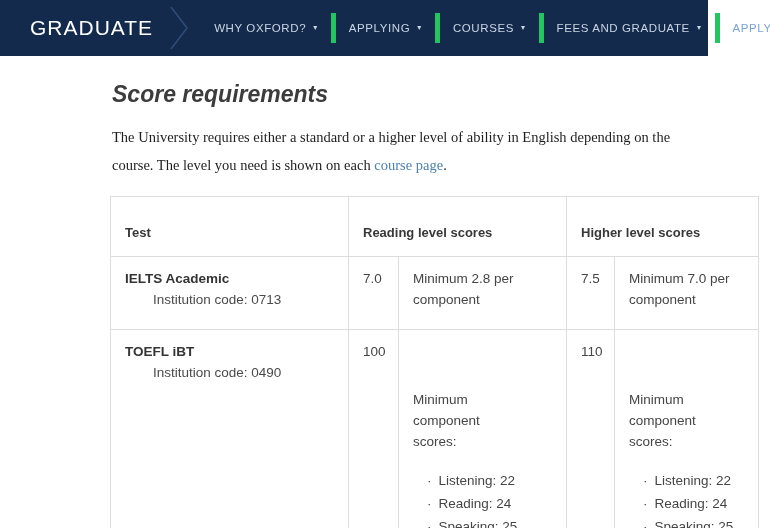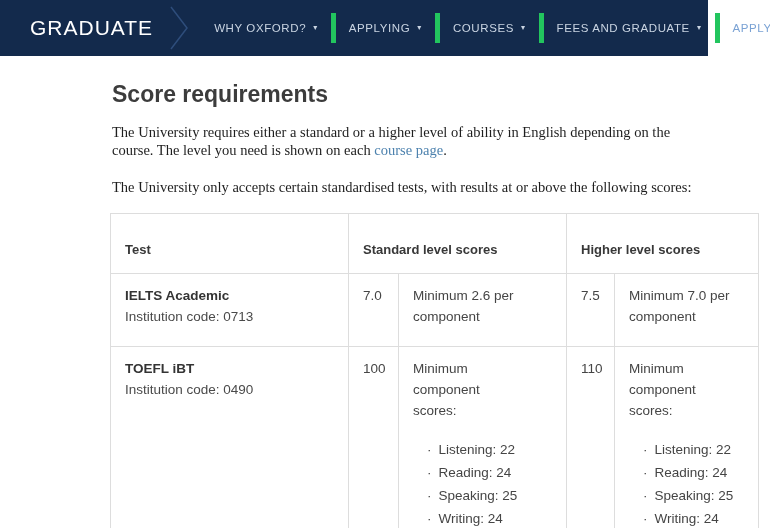--- a/index.html
+++ b/index.html
@@ -29,25 +29,25 @@
     color: #c9d4e2; font-size: 11.5px; letter-spacing: 0.6px;
     text-decoration: none; white-space: nowrap; cursor: pointer;
   }
   .nav-item .caret { font-size: 8px; margin-left: 7px; position: relative; top: -1px; }
   .nav-item.active { color: #7aa2d4; }
 
   
   main { padding: 0 0 0 112px; }
   h1.page-title {
     margin: 25px 0 0 0;
-    font-size: 23px; font-weight: bold; color: #3c3c3c;
+    font-size: 23px; font-weight: bold; color: #3c3c3c; font-style: italic;
   }
   p.body-text {
     font-family: "Liberation Serif", serif;
-    font-size: 14.5px; line-height: 18px; color: #1e1e1e;
+    font-size: 14.5px; line-height: 28px; color: #1e1e1e;
     max-width: 600px; margin: 15px 0 0 0;
   }
   p.body-text.second { margin-top: 19px; }
   a.text-link { color: #4d82ae; text-decoration: none; cursor: pointer; }
 
   
   table.scores {
     border-collapse: collapse; table-layout: fixed;
     width: 648px; margin: 17px 0 0 -2px;
     font-size: 13.5px; color: #454545;
@@ -57,23 +57,23 @@
     overflow: hidden;
   }
   .scores th {
     font-weight: bold; color: #383838; font-size: 13px;
     vertical-align: bottom; padding: 0 14px 16px 14px; height: 60px;
   }
   .scores td { vertical-align: top; padding: 11px 14px; line-height: 21px; }
   tr.row-ielts { height: 73px; }
   tr.row-toefl { height: 174px; }
   .test-name { font-weight: bold; color: #343434; }
-  .inst-code { color: #4a4a4a; }
+  .inst-code { color: #4a4a4a; margin-left: 28px; }
   .score-cell { padding-left: 14px; }
-  .detail-intro { max-width: 112px; }
+  .detail-intro { max-width: 112px; margin-top: 48px; }
   ul.components {
     list-style: none; margin: 17px 0 0 0; padding: 0 0 0 14px;
     line-height: 23px;
   }
   ul.components li::before { content: "·"; margin-right: 7px; }
 </style>
 </head>
 <body>
 
 <header class="topnav">
@@ -104,45 +104,44 @@
     </a>
 
   </nav>
 </header>
 
 <main>
   <h1 class="page-title">Score requirements</h1>
 
   <p class="body-text"><span>The University requires either a standard or a higher level of ability in English depending on the course. The level you need is shown on each </span><a class="text-link">course page</a><span>.</span></p>
 
-  <p class="body-text second">The University only accepts certain standardised tests, with results at or above the following scores:</p>
 
   <table class="scores">
     <colgroup>
       <col style="width:238px">
       <col style="width:50px">
       <col style="width:168px">
       <col style="width:48px">
       <col style="width:144px">
     </colgroup>
     <thead>
       <tr>
         <th>Test</th>
-        <th colspan="2">Standard level scores</th>
+        <th colspan="2">Reading level scores</th>
         <th colspan="2">Higher level scores</th>
       </tr>
     </thead>
     <tbody>
       <tr class="row-ielts">
         <td>
           <div class="test-name">IELTS Academic</div>
           <div class="inst-code">Institution code: 0713</div>
         </td>
         <td class="score-cell">7.0</td>
-        <td>Minimum 2.6 per component</td>
+        <td>Minimum 2.8 per component</td>
         <td class="score-cell">7.5</td>
         <td>Minimum 7.0 per component</td>
       </tr>
       <tr class="row-toefl">
         <td>
           <div class="test-name">TOEFL iBT</div>
           <div class="inst-code">Institution code: 0490</div>
         </td>
         <td class="score-cell">100</td>
         <td>

